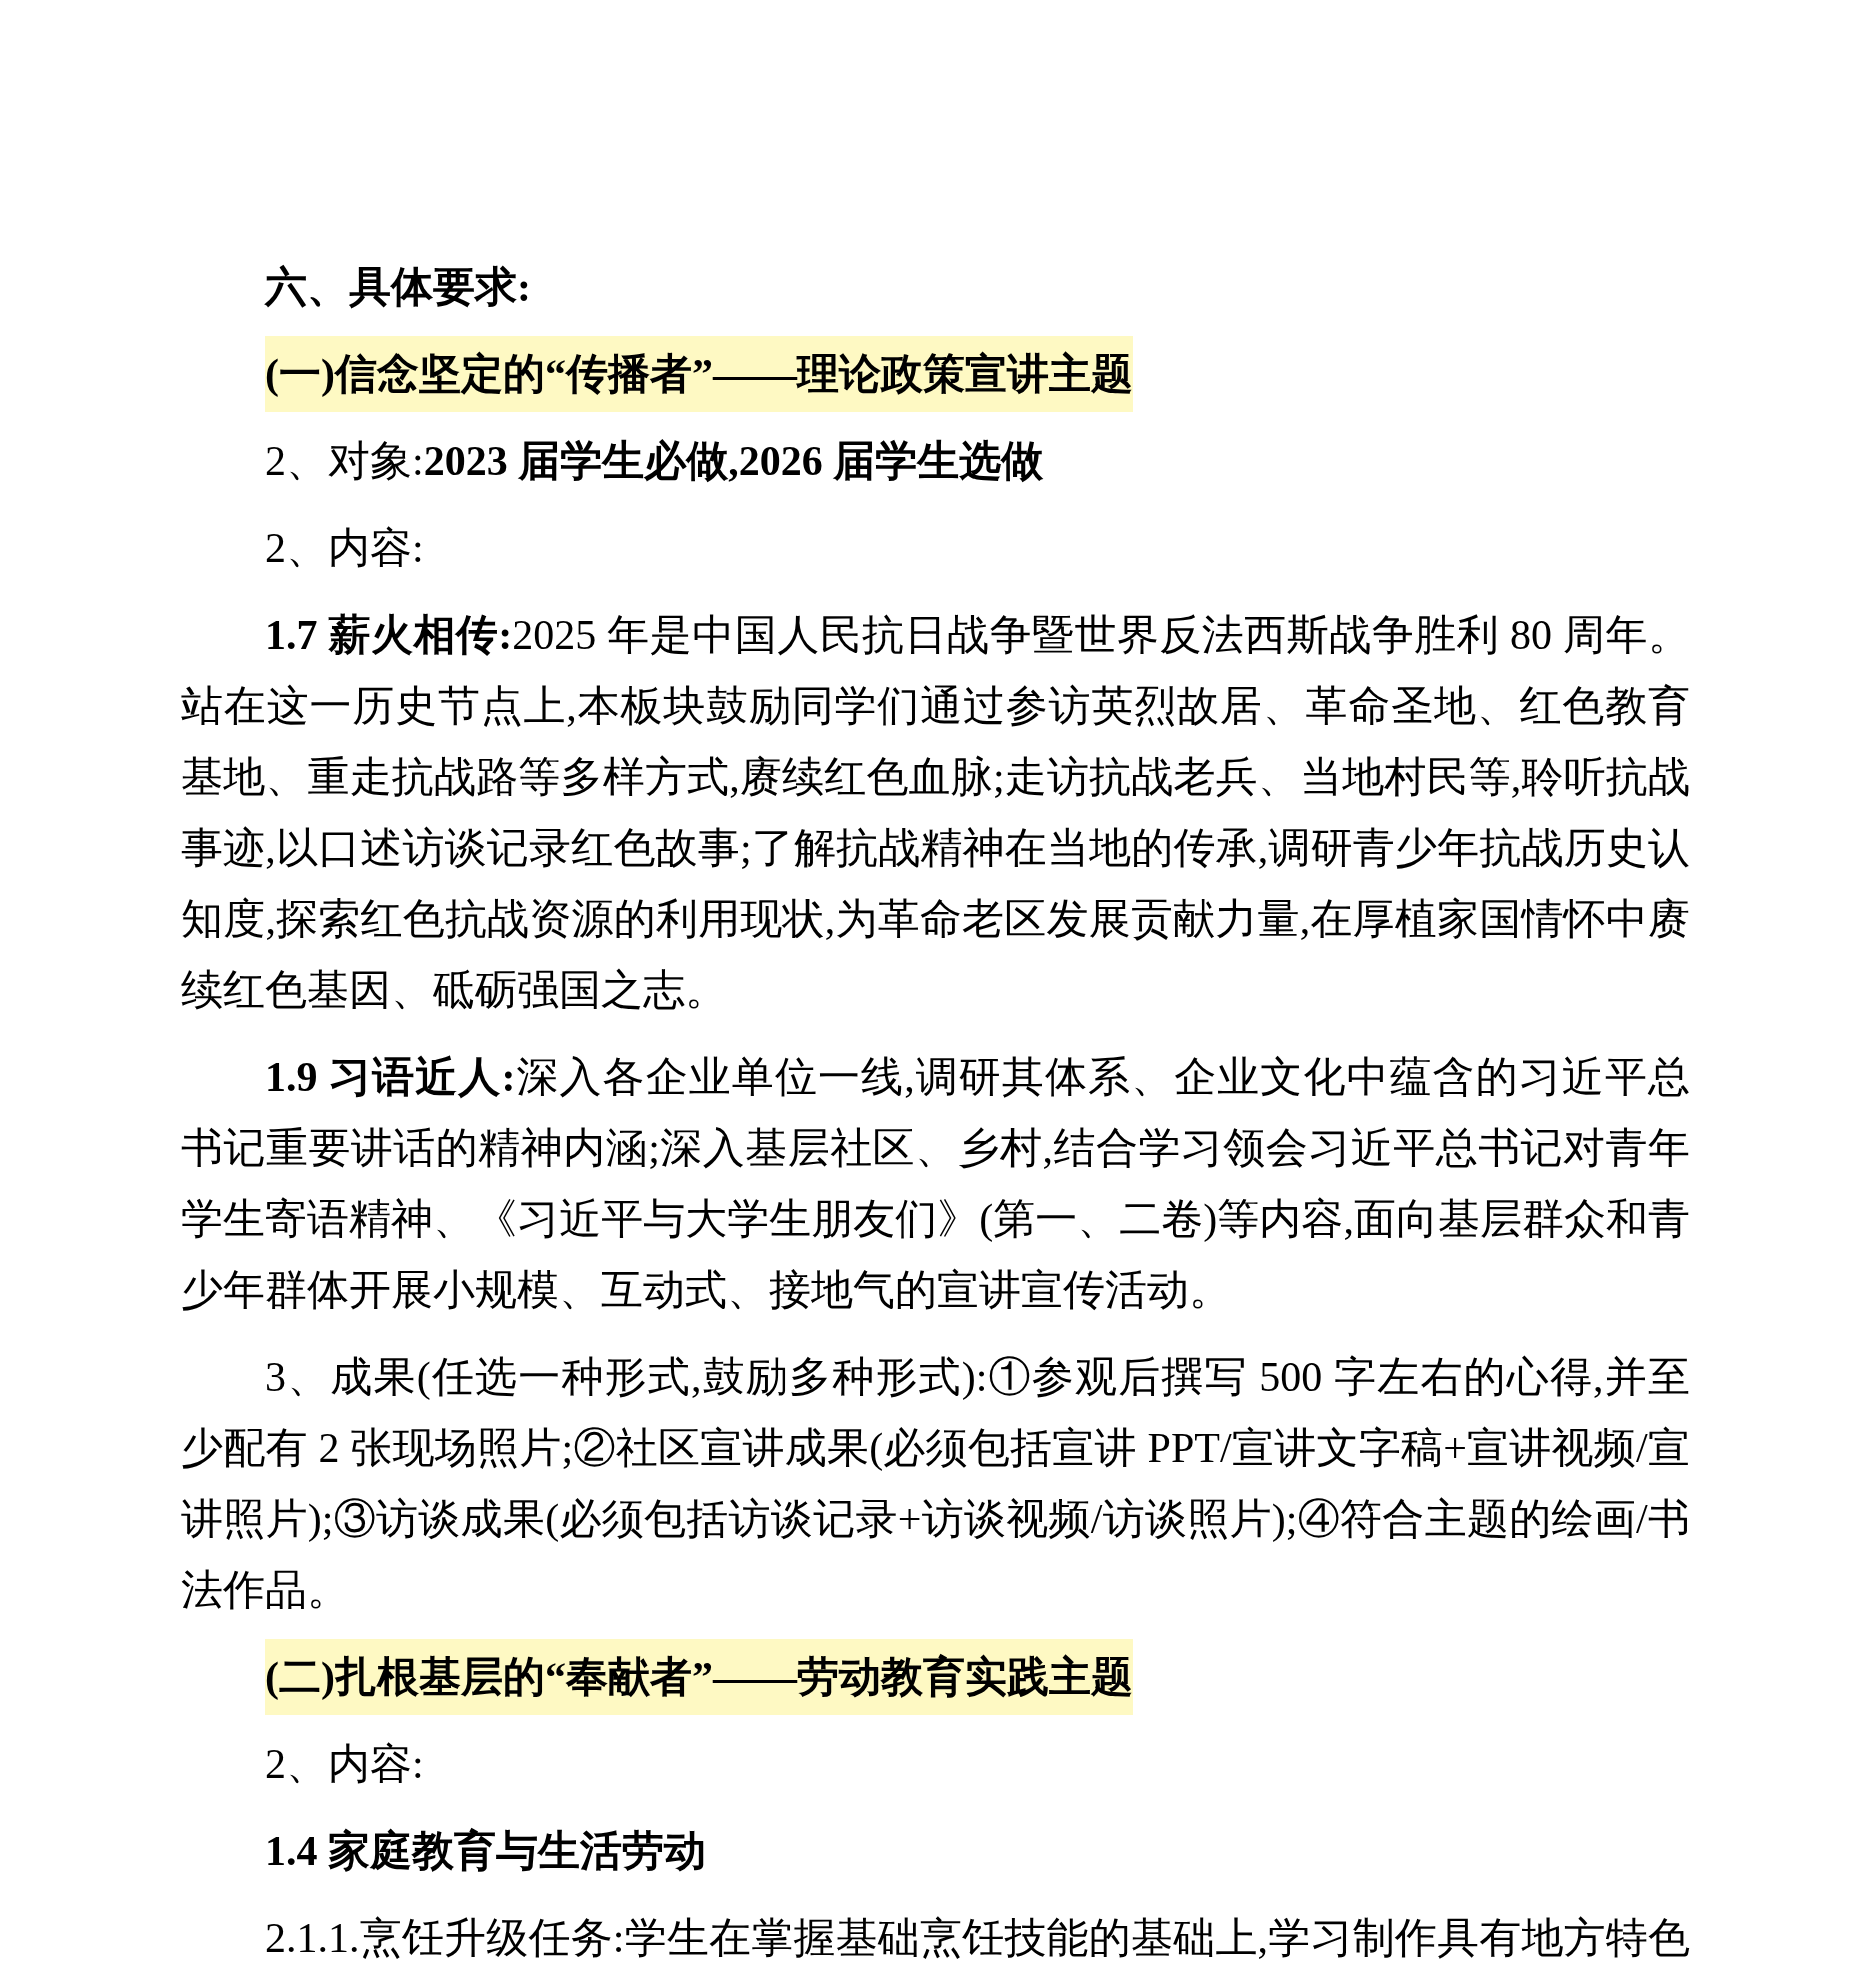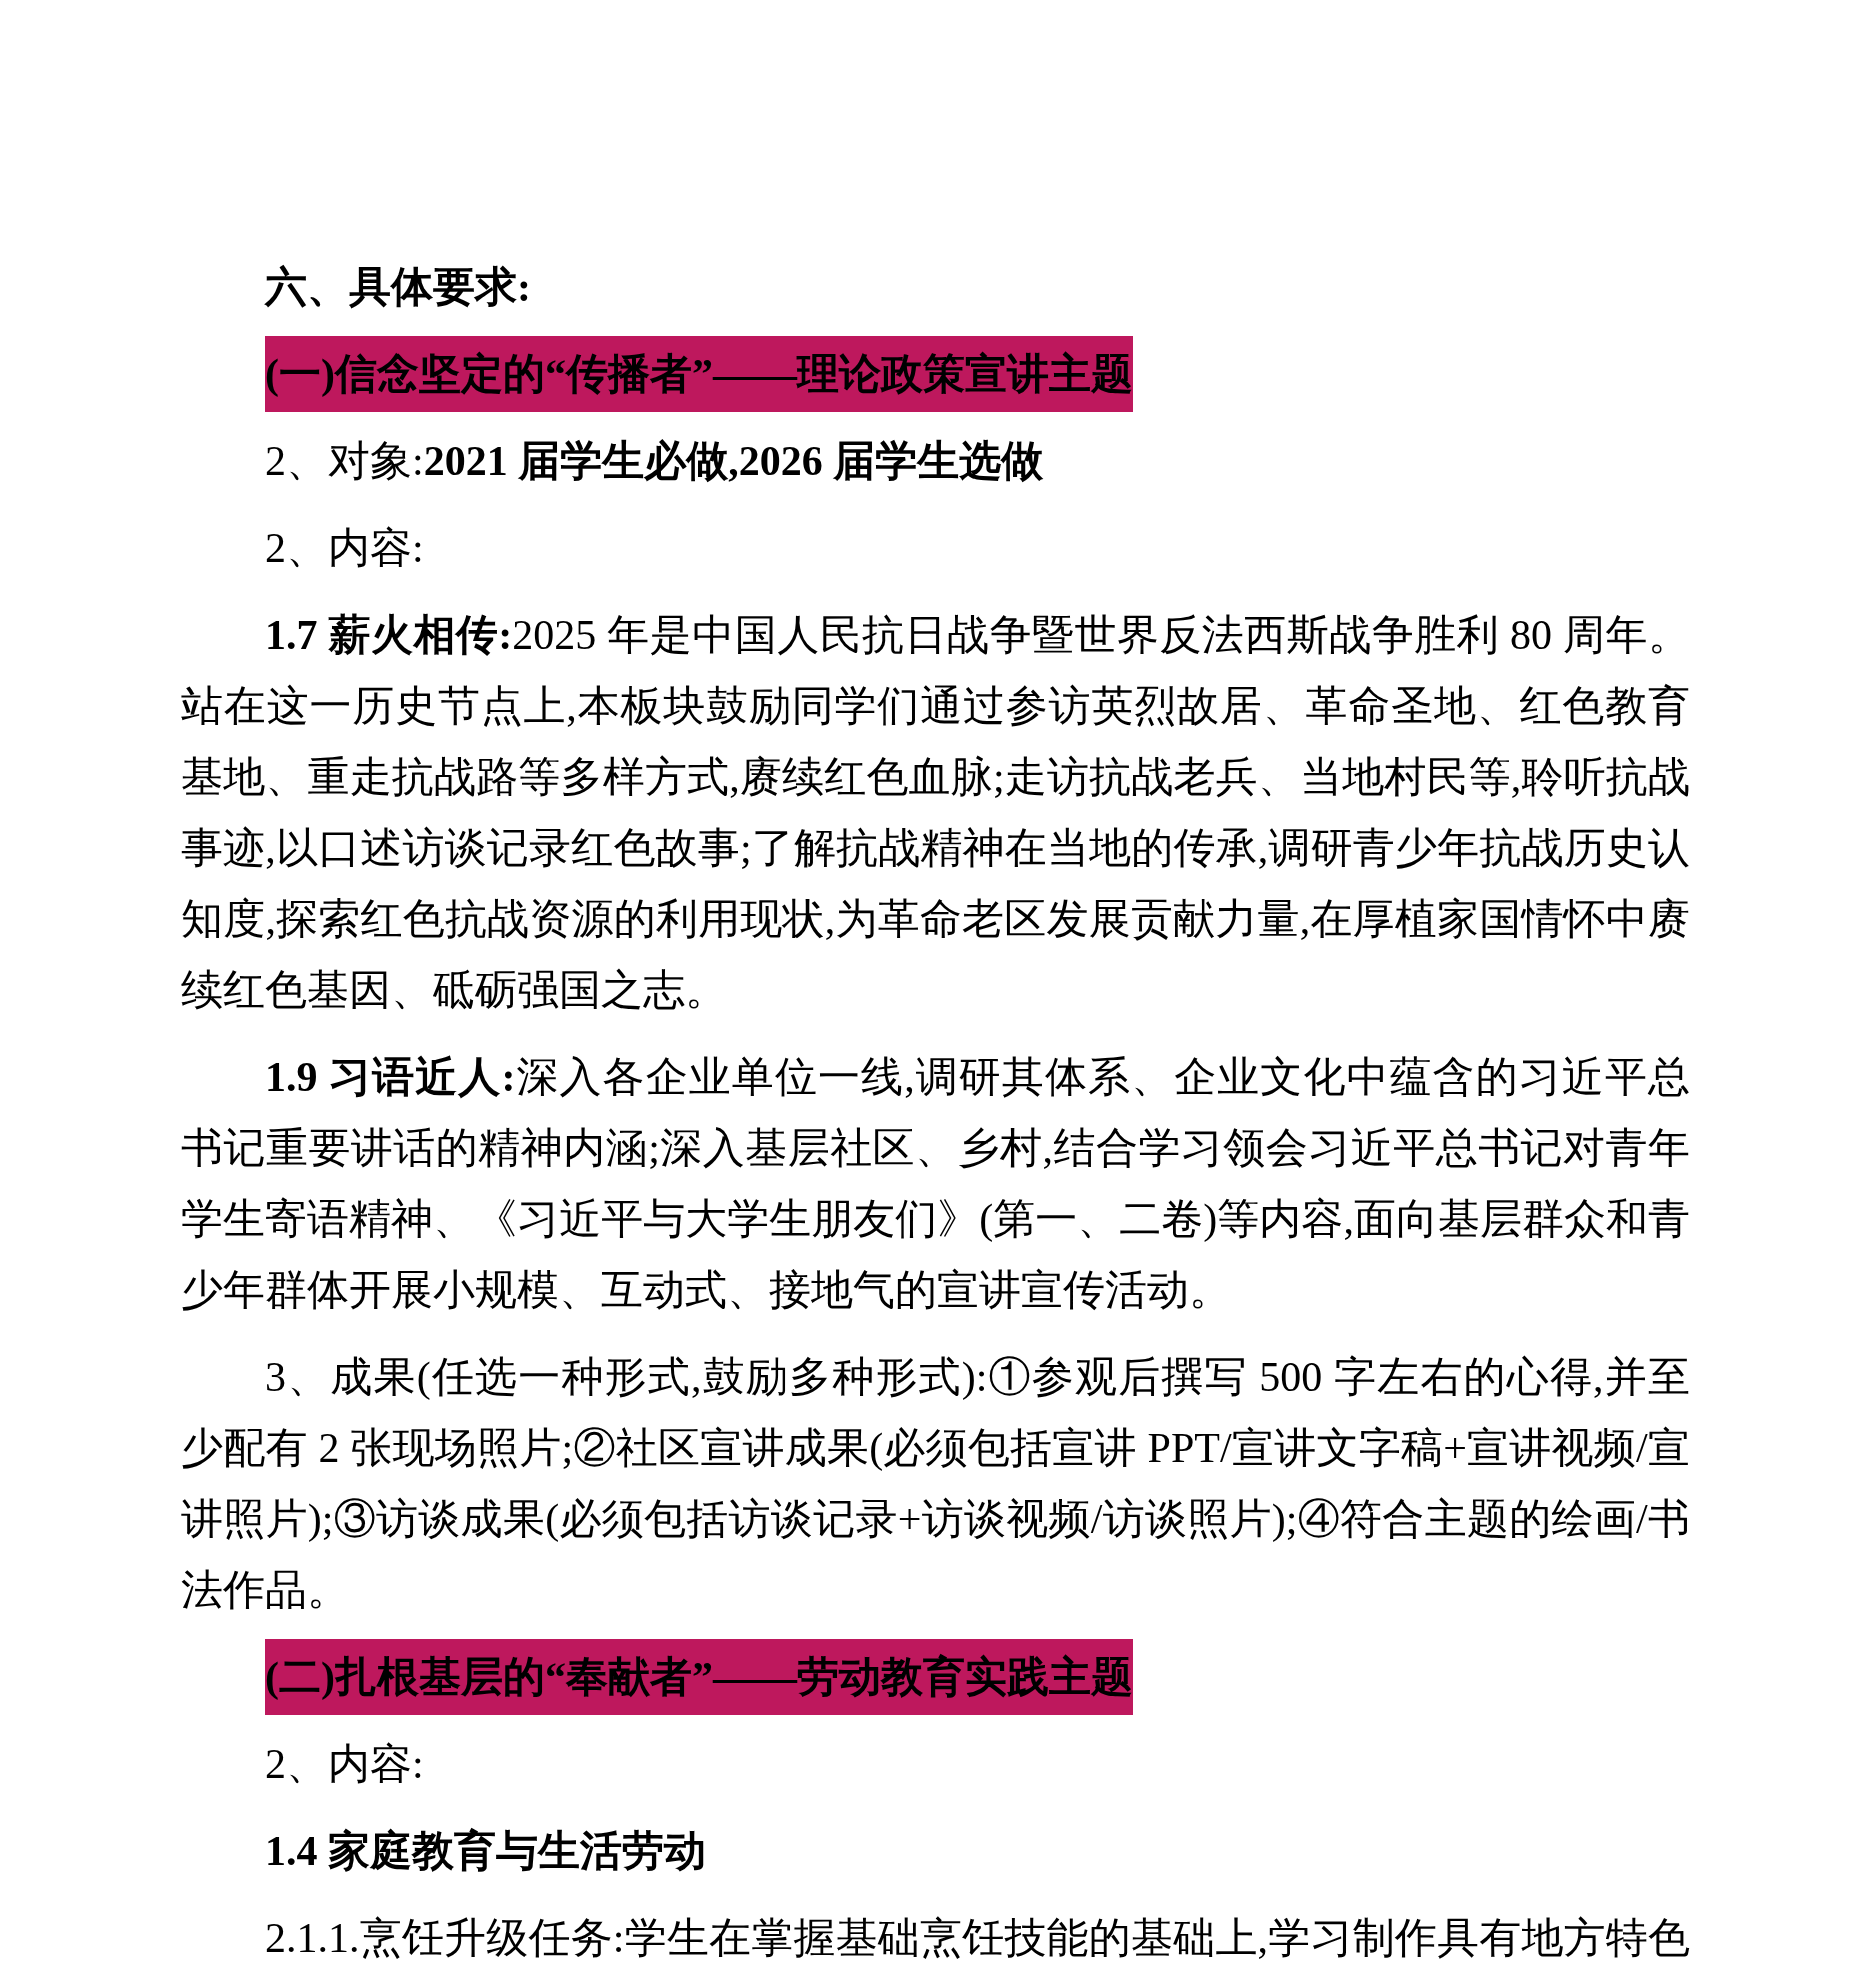--- a/index.html
+++ b/index.html
@@ -16,35 +16,35 @@
     position:absolute;
     left:165px;
     top:236px;
     width:1541px;
     font-size:42px;
     line-height:71px;
     text-align:justify;
   }
   .content p{margin:16px;text-indent:2em;}
   .bold{font-weight:bold;}
-  .hl{background:#be185d;padding:15px 0;}
+  .hl{background:#fef9c3;padding:15px 0;}
   .sec-gap{margin-top:67px;}
 </style>
 </head>
 <body>
 
 <div class="page">
   <div class="content">
 
     <p class="bold">六、具体要求:</p>
 
     <section>
       <p><span class="hl bold">(一)信念坚定的“传播者”——理论政策宣讲主题</span></p>
 
-      <p><span>2、对象:</span><span class="bold">2021 届学生必做,2026 届学生选做</span></p>
+      <p><span>2、对象:</span><span class="bold">2023 届学生必做,2026 届学生选做</span></p>
 
       <p>2、内容:</p>
 
       <p><span class="bold">1.7 薪火相传:</span><span>2025 年是中国人民抗日战争暨世界反法西斯战争胜利 80 周年。站在这一历史节点上,本板块鼓励同学们通过参访英烈故居、革命圣地、红色教育基地、重走抗战路等多样方式,赓续红色血脉;走访抗战老兵、当地村民等,聆听抗战事迹,以口述访谈记录红色故事;了解抗战精神在当地的传承,调研青少年抗战历史认知度,探索红色抗战资源的利用现状,为革命老区发展贡献力量,在厚植家国情怀中赓续红色基因、砥砺强国之志。</span></p>
 
       <p><span class="bold">1.9 习语近人:</span><span>深入各企业单位一线,调研其体系、企业文化中蕴含的习近平总书记重要讲话的精神内涵;深入基层社区、乡村,结合学习领会习近平总书记对青年学生寄语精神、《习近平与大学生朋友们》(第一、二卷)等内容,面向基层群众和青少年群体开展小规模、互动式、接地气的宣讲宣传活动。</span></p>
 
       <p>3、成果(任选一种形式,鼓励多种形式):①参观后撰写 500 字左右的心得,并至少配有 2 张现场照片;②社区宣讲成果(必须包括宣讲 PPT/宣讲文字稿+宣讲视频/宣讲照片);③访谈成果(必须包括访谈记录+访谈视频/访谈照片);④符合主题的绘画/书法作品。</p>
     </section>
 

